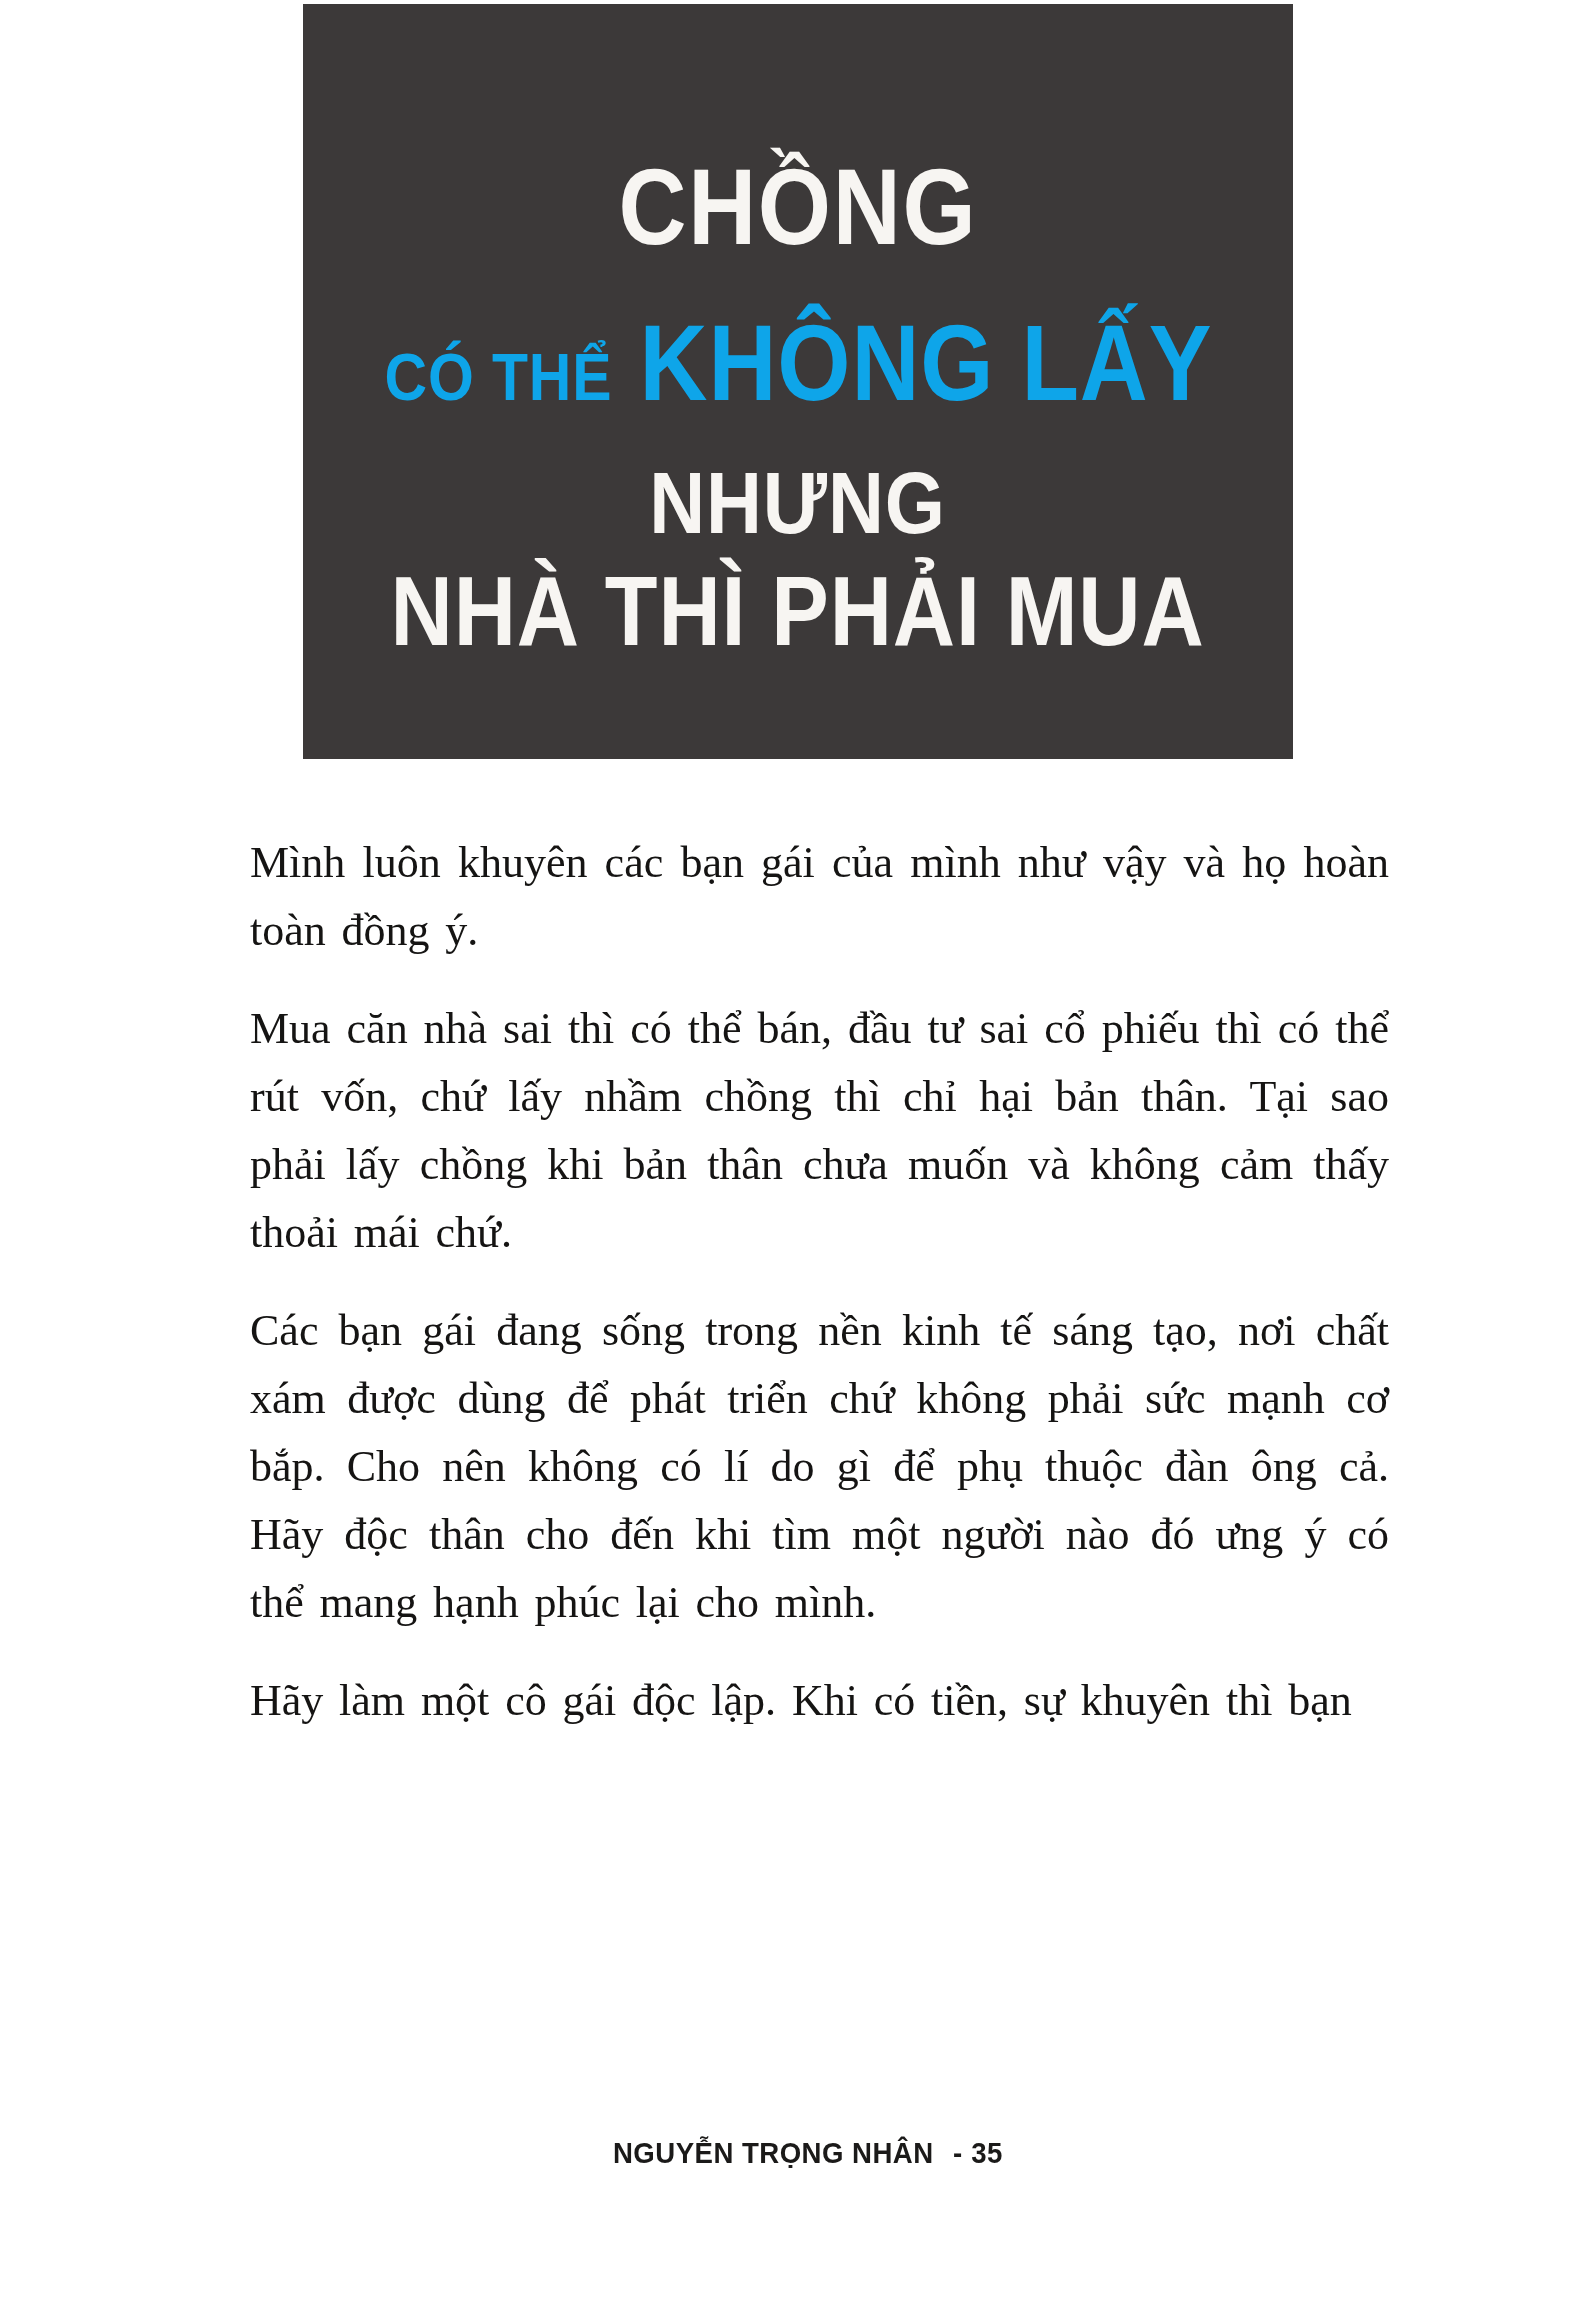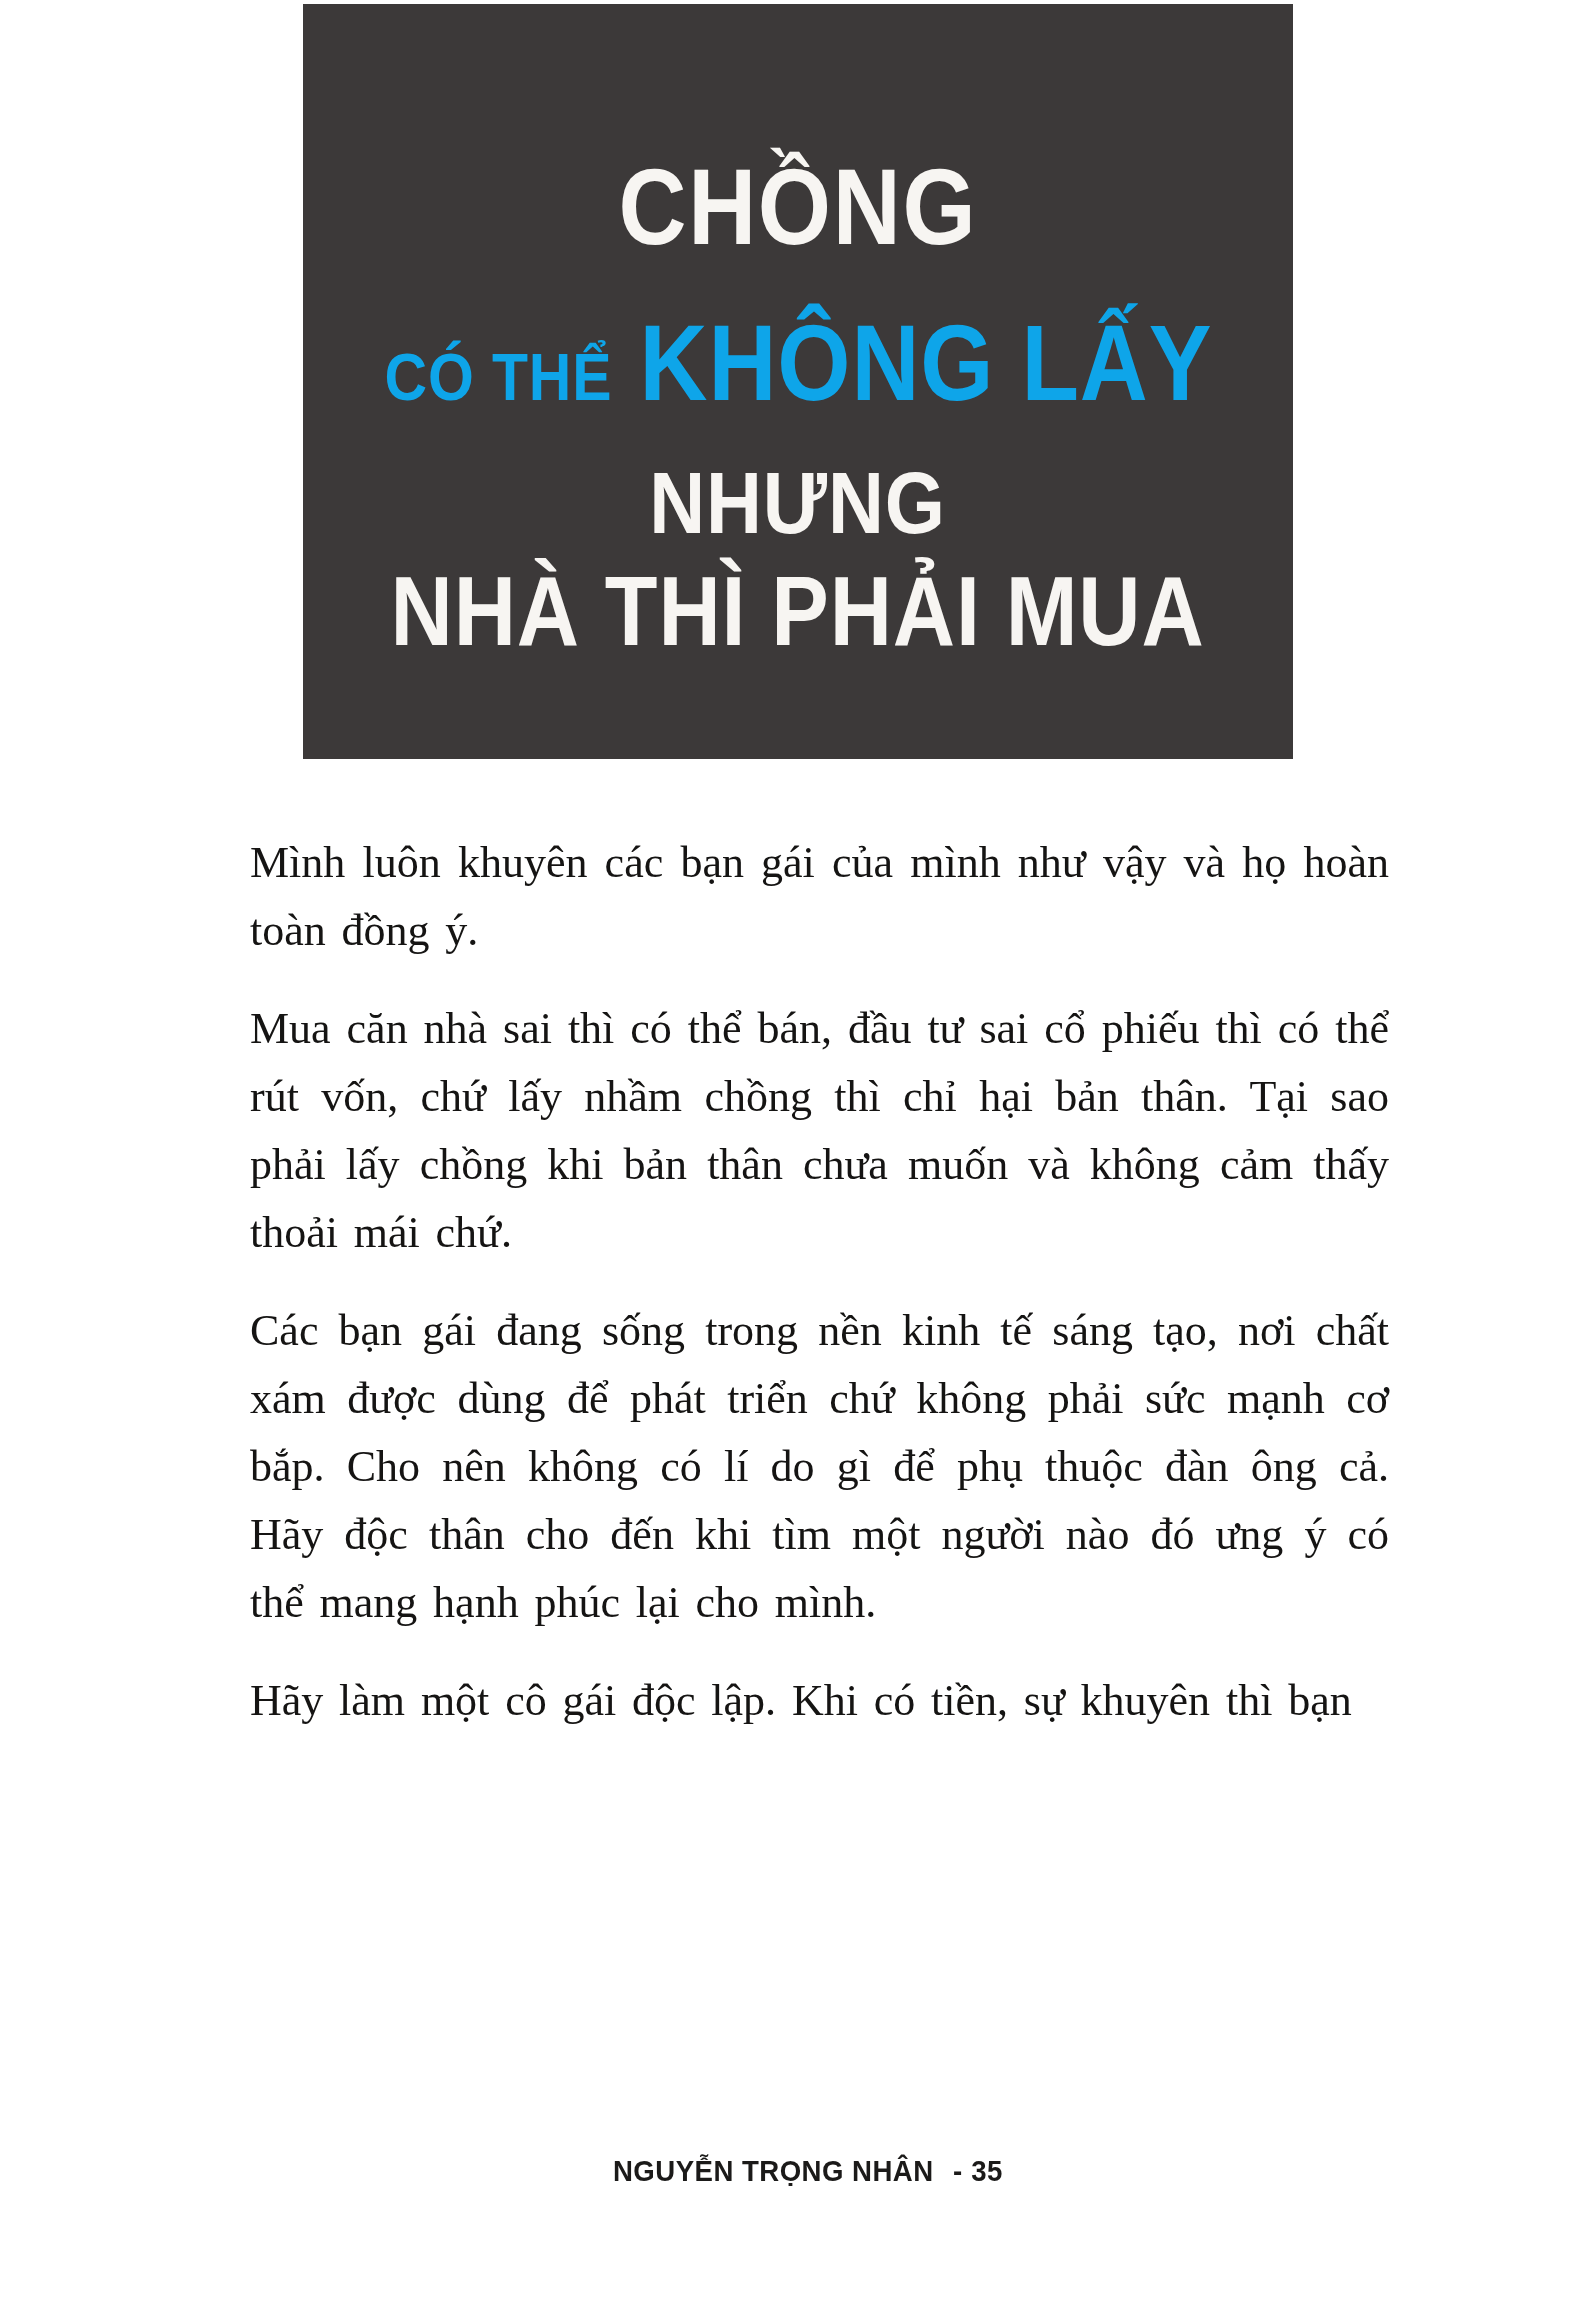--- a/index.html
+++ b/index.html
@@ -68,21 +68,20 @@
     left: 238px;
     top: 2136px;
     width: 1139px;
     text-align: center;
     color: #1b1a19;
     font-family: "Liberation Sans", sans-serif;
     font-weight: bold;
     font-size: 30px;
     letter-spacing: 0.5px;
     white-space: nowrap;
-    margin-top: 18px;
   }
   .footer .squeeze { display: inline-block; transform: scaleX(0.92); transform-origin: 50% 50%; }
   .footer .sep { margin: 0 9.5px 0 21px; }
 </style>
 </head>
 <body>
 
 <div class="page" style="background: rgb(255, 255, 255);">
 
   <div class="header-block" style="background: rgb(60, 57, 57);">

